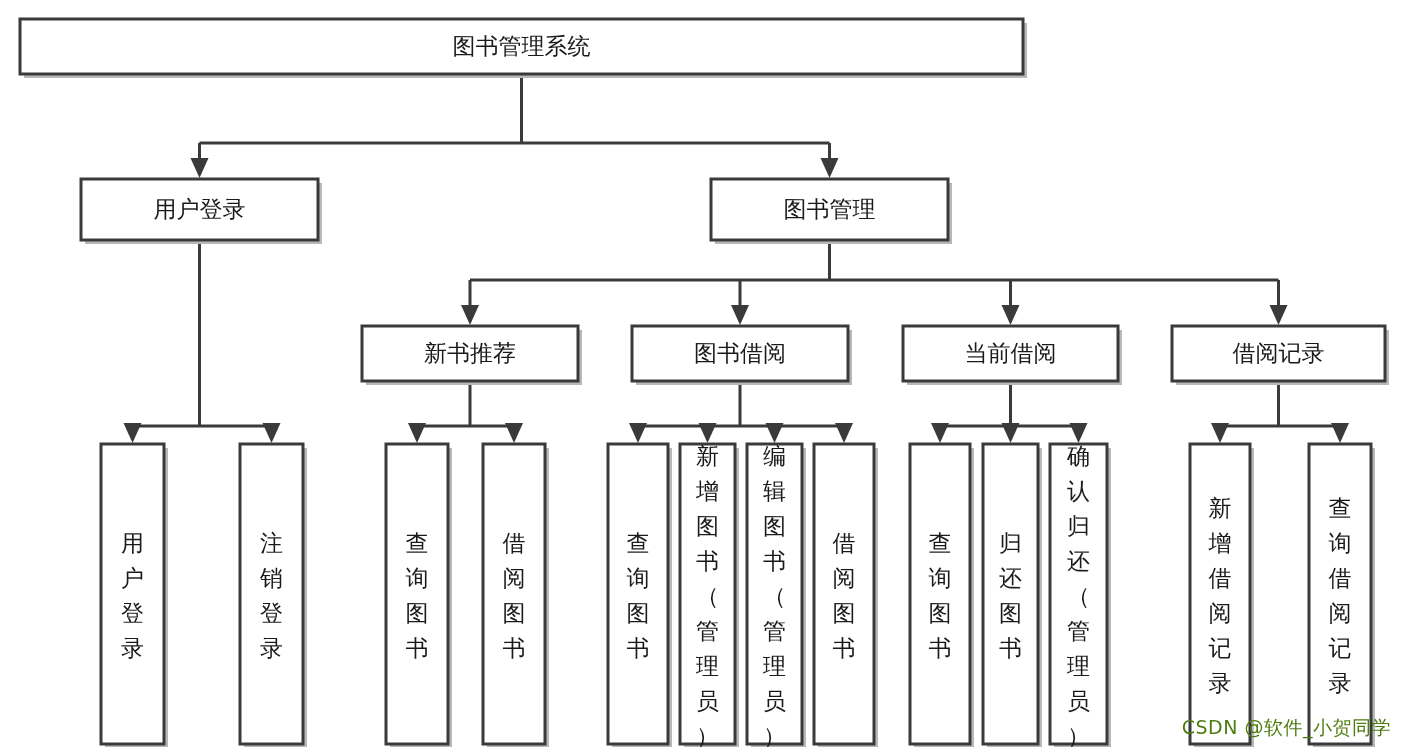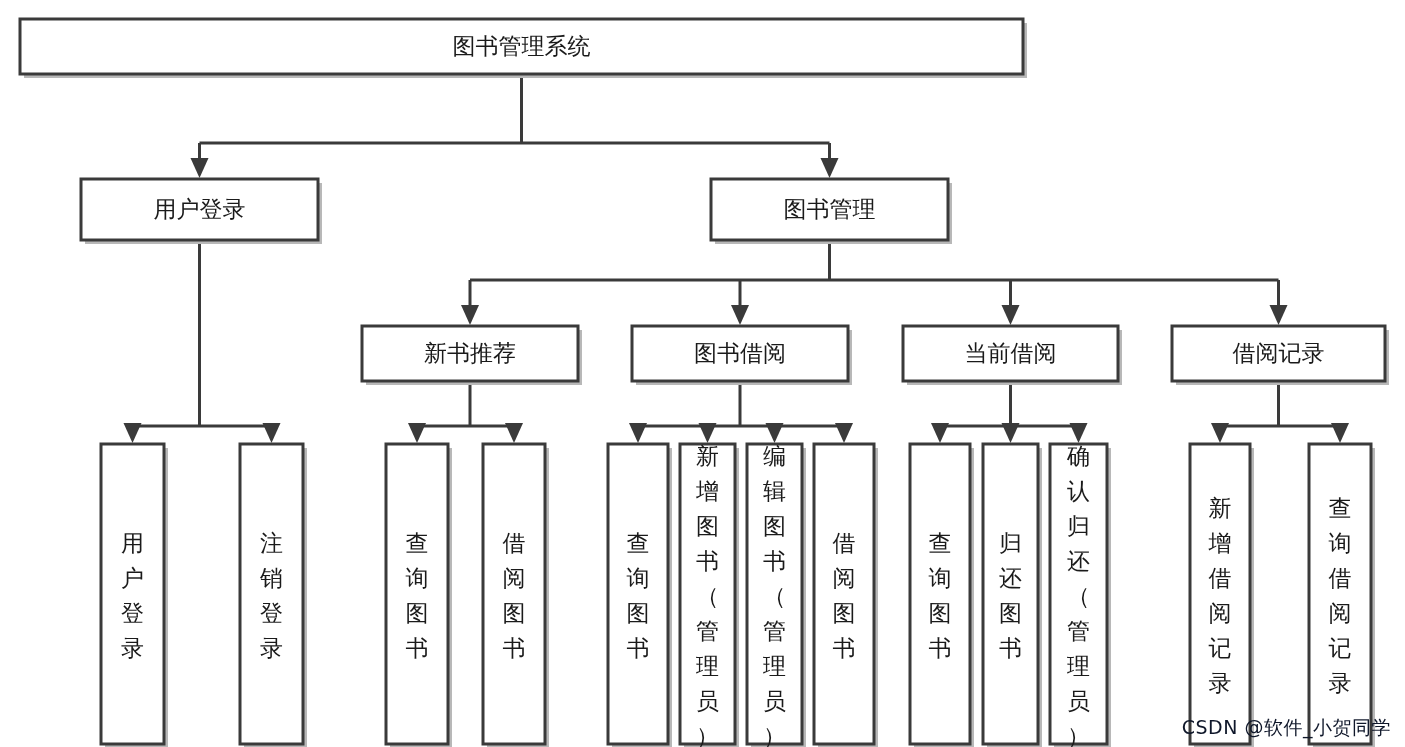--- a/index.html
+++ b/index.html
@@ -51,21 +51,21 @@
     font-size: 23px;
     fill: #1a1a1a;
     text-anchor: middle;
   }
   .watermark {
     position: absolute;
     right: 14px;
     bottom: 6px;
     font-family: "DejaVu Sans", "Liberation Sans", sans-serif;
     font-size: 19px;
-    color: #0f172a;
+    color: #4d7c0f;
     white-space: nowrap;
     pointer-events: none;
     letter-spacing: 0.5px;
   }
 </style>
 </head>
 <body>
 
 <div id="diagram-root">
   <svg id="tree-svg" width="1405" height="747" viewBox="0 0 1405 747" xmlns="http://www.w3.org/2000/svg">

